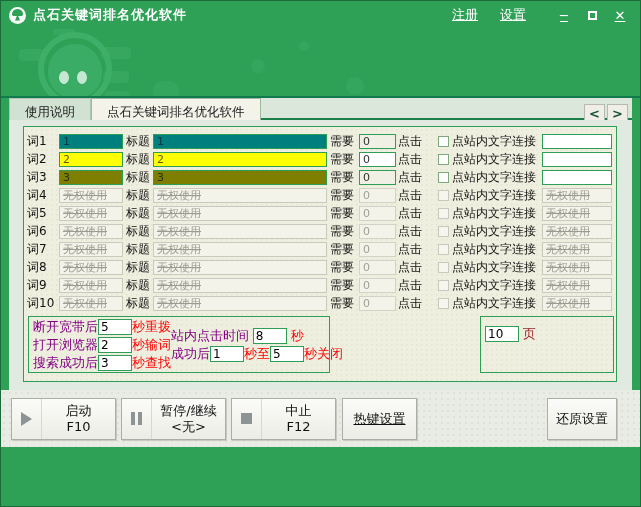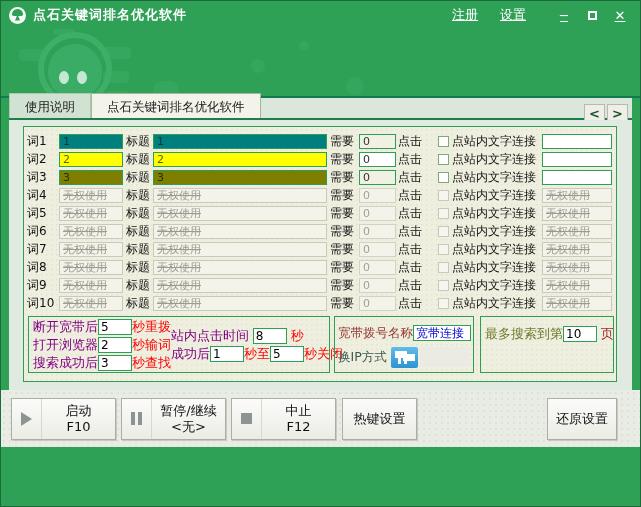--- a/index.html
+++ b/index.html
@@ -33,21 +33,21 @@
   .b4 { left:52px; top:-4px; width:22px; height:10px; }
   .b5 { left:104px; top:62px; width:24px; height:11px; }
   .wm-dot { background:#54BD7D; border-radius:50%; opacity:.18; }
   .d1 { left:250px; top:30px; width:14px; height:14px; }
   .d2 { left:345px; top:48px; width:18px; height:18px; }
   .d3 { left:298px; top:12px; width:10px; height:10px; }
   .d4 { left:152px; top:52px; width:26px; height:22px; border-radius:40%; }
 
   
   .tabzone { margin:0 8px; background:#DCE7DC; }
-  .tabbar { height:22px; background:#DCE7DC; border-bottom:2px solid #1B7F4C; display:flex; align-items:flex-end; position:relative; }
+  .tabbar { height:22px; background:#DCE7DC; border-bottom:2px solid #1B7F4C; display:flex; position:relative; }
   .tab { height:25px; line-height:25px; padding:0 15px; font-size:12.5px; color:#1A1A1A; background:#D2E2D2; border:1px solid #AFC6AF; border-bottom:none; cursor:pointer; }
   .tab.active { background:#F3F3EA; border-color:#9FB99F; font-weight:400; }
   .tab-arrows { position:absolute; right:4px; top:6px; display:flex; gap:2px; }
   .arrow { width:21px; height:19px; background:#EFEFE8; border:1px solid #B8B8B0; color:#184F30; font-size:13px; font-weight:bold; line-height:16px; text-align:center; cursor:pointer; font-family:inherit; }
 
   
   .content { margin:0 8px; height:270px; background:#E0EAE0; position:relative; }
   .panel { position:absolute; left:14px; top:6px; width:594px; height:256px; background:#EFEFE0; border:1px solid #2E9E57;
            background-image:radial-gradient(#E6E6D6 1px, transparent 1px); background-size:5px 5px; }
 
@@ -108,21 +108,21 @@
   .bigbtn, .smallbtn { background:linear-gradient(#FBFBF9,#ECECE6); border:1px solid #ADADA5; box-shadow:1px 1px 0 #C9C9C1;
                display:flex; align-items:center; height:42px; cursor:pointer; font-family:inherit; }
   .bigbtn { width:105px; margin-right:5px; }
   .iconzone { width:30px; display:flex; justify-content:center; align-items:center; height:100%; border-right:1px solid #D8D8D0; flex:0 0 auto; }
   .play-glyph { width:0; height:0; border-left:11px solid #8C9494; border-top:7px solid transparent; border-bottom:7px solid transparent; }
   .pause-glyph { display:flex; gap:3px; }
   .pause-glyph i { display:block; width:4px; height:13px; background:#8C9494; }
   .stop-glyph { width:11px; height:11px; background:#8C9494; }
   .btext { flex:1; display:flex; flex-direction:column; align-items:center; font-size:13px; line-height:16px; color:#111; }
   .smallbtn { justify-content:center; font-size:13px; color:#111; }
-  .hotkey { width:75px; margin-left:1px; }
+  .hotkey { width:75px; margin-left:1px;text-decoration:underline; }
   .spacer { flex:1; }
   .save { width:71px; margin-right:6px; }
   .restore { width:70px; margin-right:23px; }
 
   
   .statusbar { height:50px; background:#2FA156; display:flex; align-items:flex-end; padding:0 0 7px 8px; }
   .statusbar span { color:#fff; font-size:13px; }
 </style>
 </head>
 <body>
@@ -330,35 +330,24 @@
             <div class="sline">
               <span class="lbl-purple">成功后</span>
                 <input class="sinput" value="1" style="">
                 <span class="lbl-red">秒至</span>
                 <input class="sinput" value="5" style="">
                 <span class="lbl-red">秒关闭</span>
             </div>
           </div>
         </div>
 
-        <div class="sbox sbox2">
-          <div class="sline">
-            <span class="lbl-maroon">宽带拨号名称</span>
-              <input class="sinput bb-input" value="宽带连接" style="">
-          </div>
-          <div class="sline">
-            <span class="lbl-dark">换IP方式</span>
-              <span class="ip-icon"></span>
-              <span class="ip-blank"></span>
-          </div>
-        </div>
 
         <div class="sbox sbox3">
           <div class="sline">
-            <span class="lbl-olive">最多搜索到第</span><input class="sinput" value="10" style="">&nbsp;<span class="lbl-page">页</span>
+            <input class="sinput" value="10" style="">&nbsp;<span class="lbl-page">页</span>
           </div>
         </div>
       </div>
     </div>
   </div>
 
   <div class="buttonbar">
     <button class="bigbtn">
       <span class="iconzone">
           <span class="play-glyph"></span>

